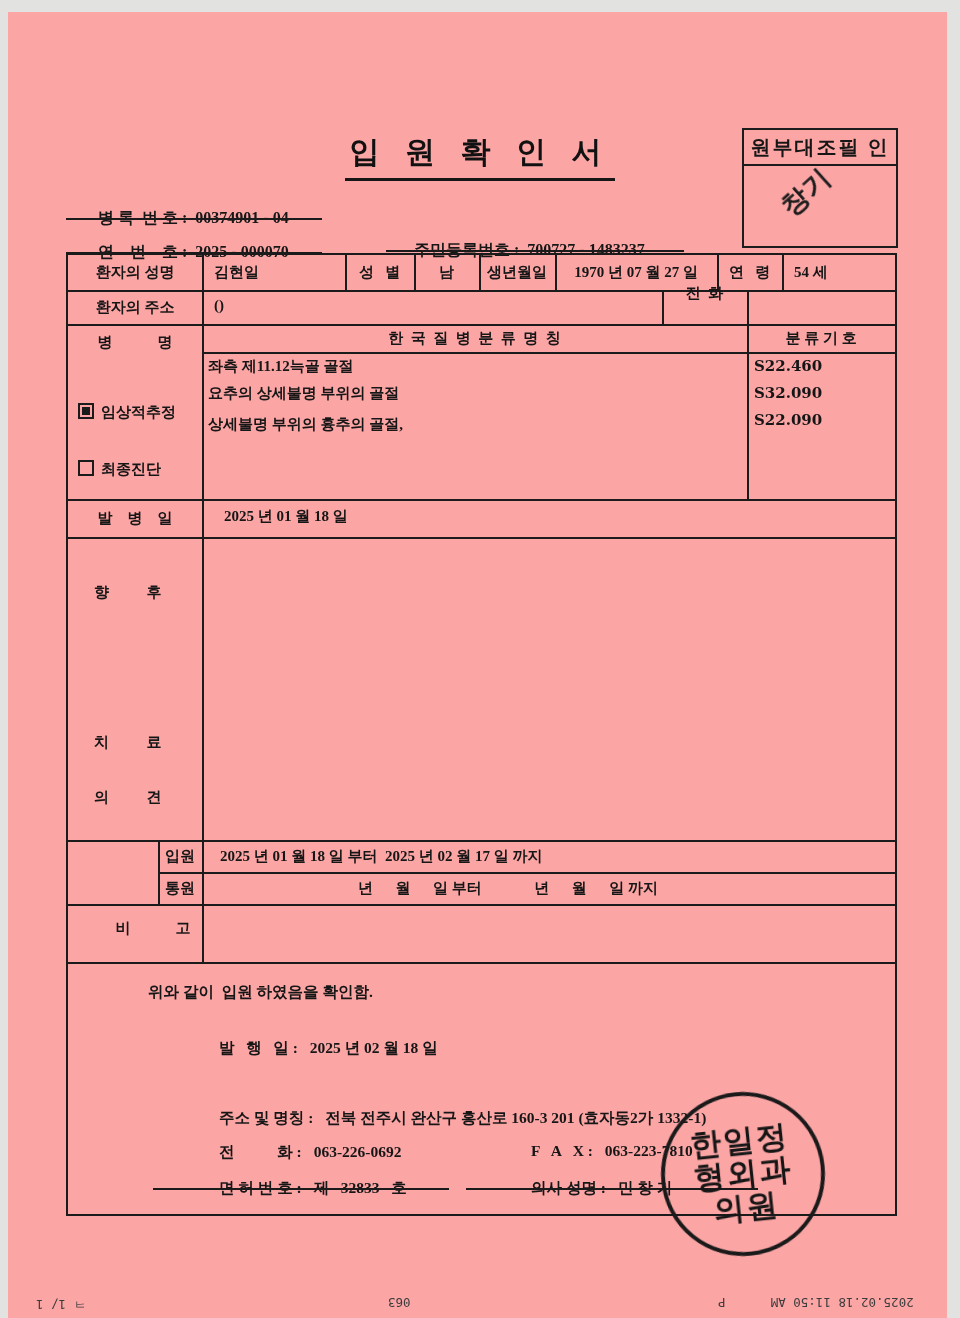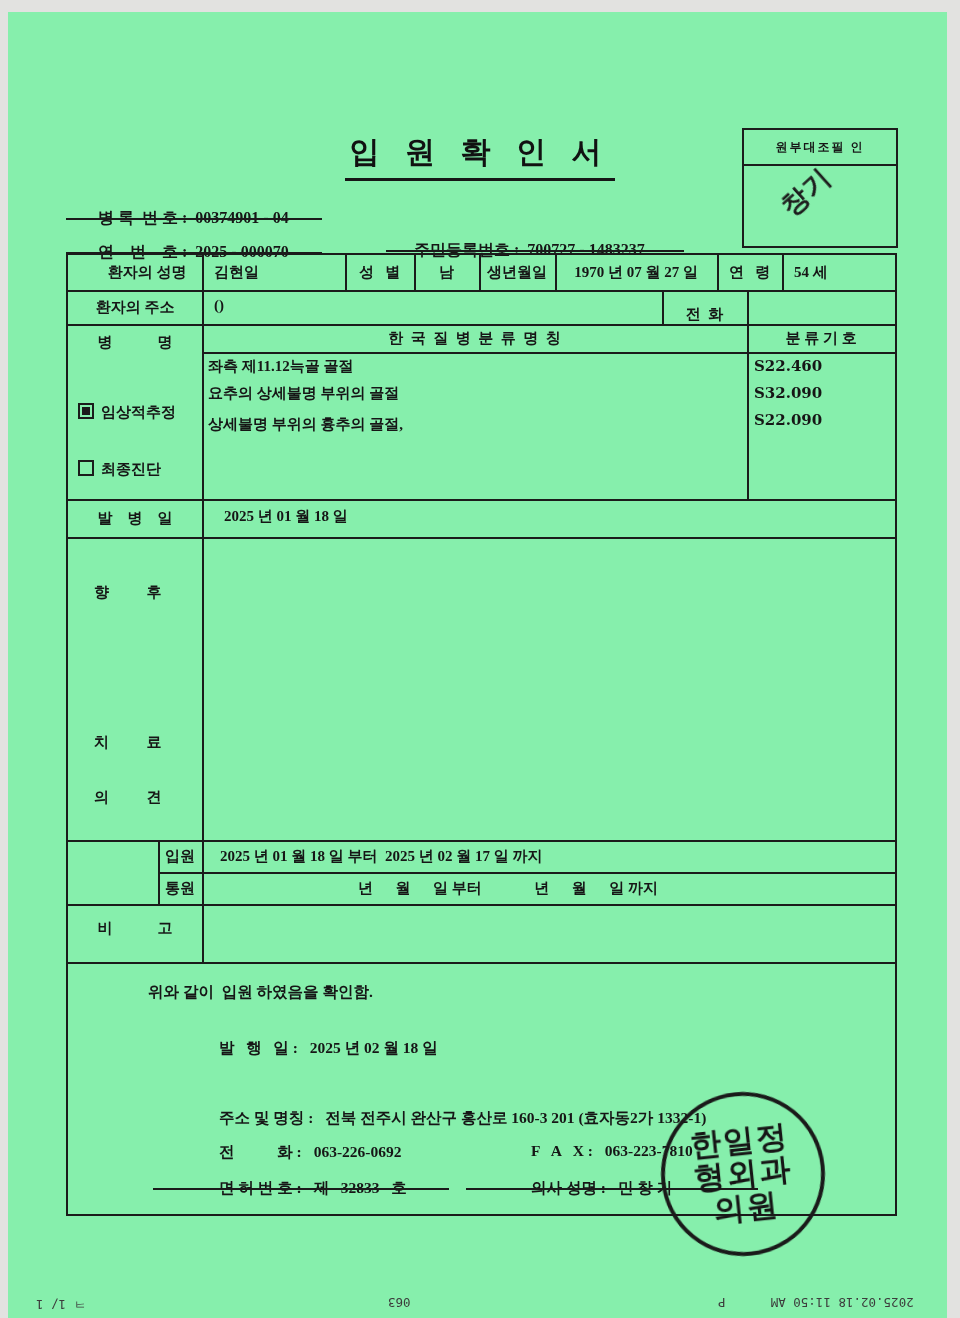--- a/index.html
+++ b/index.html
@@ -1,28 +1,28 @@
 <!DOCTYPE html>
 <html><head>
 <meta charset="utf-8">
 <style>
   html,body{margin:0;padding:0;background:#e2e2e0;}
   .stage{position:relative;width:960px;height:1318px;background:#e2e2e0;overflow:hidden;
          font-family:"Liberation Serif","DejaVu Serif",serif;color:#161616;}
-  .page{position:absolute;left:8px;top:12px;width:939px;height:1306px;background:#86efac;}
+  .page{position:absolute;left:8px;top:12px;width:939px;height:1306px;background:#fca5a5;}
   .pre{white-space:pre;}
   .hline{position:absolute;height:2px;background:#1b1b1b;}
   .vline{position:absolute;width:2px;background:#1b1b1b;}
   .doc-title{position:absolute;left:337px;top:120px;width:270px;text-align:center;
              font-size:30px;font-weight:bold;letter-spacing:9px;color:#111;
              border-bottom:3px solid #161616;padding-bottom:5px;}
   .idline{position:absolute;font-size:16px;font-weight:600;white-space:pre;}
   .idline .l{margin-right:8px;}
   .verify-box{position:absolute;left:734px;top:116px;width:152px;height:116px;border:2px solid #1c1c1c;}
-  .verify-head{height:34px;line-height:34px;text-align:center;font-size:12px;font-weight:600;
+  .verify-head{height:34px;line-height:34px;text-align:center;font-size:20px;font-weight:600;
                letter-spacing:2px;border-bottom:2px solid #1c1c1c;}
   .verify-seal{position:absolute;left:34px;top:44px;font-size:27px;font-weight:bold;
                transform:rotate(-42deg);letter-spacing:1px;color:#1d1d1d;filter:blur(.4px);}
   .tbl{position:absolute;left:58px;top:241px;width:827px;height:707px;border:2px solid #1b1b1b;}
   .cell{position:absolute;font-size:15px;font-weight:600;}
   .cc{display:flex;align-items:center;justify-content:center;text-align:center;}
   .cb{display:inline-block;width:12px;height:12px;border:2px solid #1b1b1b;margin-right:7px;
       vertical-align:-2px;position:relative;}
   .cb.filled::after{content:"";position:absolute;left:2px;top:2px;right:2px;bottom:2px;background:#1b1b1b;}
   .cert{position:absolute;left:58px;top:950px;width:827px;height:250px;border:2px solid #1b1b1b;}
@@ -76,32 +76,32 @@
       <div class="vline" style="left:277px;top:0;height:35px;"></div>
       <div class="vline" style="left:346px;top:0;height:35px;"></div>
       <div class="vline" style="left:411px;top:0;height:35px;"></div>
       <div class="vline" style="left:487px;top:0;height:35px;"></div>
       <div class="vline" style="left:649px;top:0;height:35px;"></div>
       <div class="vline" style="left:714px;top:0;height:35px;"></div>
       <div class="vline" style="left:594px;top:35px;height:34px;"></div>
       <div class="vline" style="left:679px;top:35px;height:209px;"></div>
       <div class="vline" style="left:90px;top:585px;height:64px;"></div>
 
-      <div class="cell cc" style="left:12px;top:0;width:134px;height:35px;">환자의 성명</div>
+      <div class="cell cc" style="left:0;top:0;width:134px;height:35px;">환자의 성명</div>
       <div class="cell" style="left:146px;top:8px;">김현일</div>
       <div class="cell cc pre" style="left:277px;top:0;width:69px;height:35px;">성   별</div>
       <div class="cell cc" style="left:346px;top:0;width:65px;height:35px;">남</div>
       <div class="cell cc" style="left:411px;top:0;width:76px;height:35px;">생년월일</div>
       <div class="cell cc pre" style="left:487px;top:0;width:162px;height:35px;">1970 년 07 월 27 일</div>
       <div class="cell cc pre" style="left:649px;top:0;width:65px;height:35px;">연   령</div>
       <div class="cell" style="left:726px;top:8px;">54 세</div>
 
       <div class="cell cc" style="left:0;top:35px;width:134px;height:34px;">환자의 주소</div>
       <div class="cell" style="left:146px;top:42px;">()</div>
-      <div class="cell cc pre" style="left:594px;top:42px;width:85px;height:34px;text-align:center;">전  화</div>
+      <div class="cell cc pre" style="left:594px;top:21px;width:85px;height:34px;text-align:center;">전  화</div>
       <div class="cell" style="left:690px;top:42px;"></div>
 
       <div class="cell pre" style="left:0;top:78px;width:134px;text-align:center;">병            명</div>
       <div class="cell" style="left:10px;top:148px;">
         <span class="cb filled"></span><span>임상적추정</span>
       </div>
       <div class="cell" style="left:10px;top:205px;">
         <span class="cb"></span><span>최종진단</span>
       </div>
       <div class="cell cc pre" style="left:134px;top:71px;width:545px;height:25px;">한  국  질  병  분  류  명  칭</div>
@@ -118,21 +118,21 @@
 
       <div class="cell pre" style="left:26px;top:328px;">향          후</div>
       <div class="cell pre" style="left:26px;top:430px;margin-top:48px;">치          료</div>
       <div class="cell pre" style="left:26px;top:533px;">의          견</div>
 
       <div class="cell cc" style="left:90px;top:585px;width:44px;height:32px;">입원</div>
       <div class="cell pre" style="left:152px;top:592px;">2025 년 01 월 18 일 부터  2025 년 02 월 17 일 까지</div>
       <div class="cell cc" style="left:90px;top:617px;width:44px;height:32px;">통원</div>
       <div class="cell pre" style="left:290px;top:624px;">년      월      일 부터              년      월      일 까지</div>
 
-      <div class="cell pre" style="left:0;top:664px;width:134px;text-align:center;">비            고</div>
+      <div class="cell pre" style="left:0;top:664px;width:134px;text-align:center;padding-left:18px;">비            고</div>
       <div class="cell" style="left:150px;top:664px;"></div>
     </div>
 
     <div class="cert">
       <div class="line" style="left:80px;top:18px;">위와 같이  입원 하였음을 확인함.</div>
       <div class="line" style="left:120px;top:56px;">
         <span class="l">발   행   일 :</span><span>2025 년 02 월 18 일</span>
       </div>
       <div class="line" style="left:120px;top:126px;">
         <span class="l">주소 및 명칭 :</span><span>전북 전주시 완산구 홍산로 160-3 201 (효자동2가 1332-1)</span>

